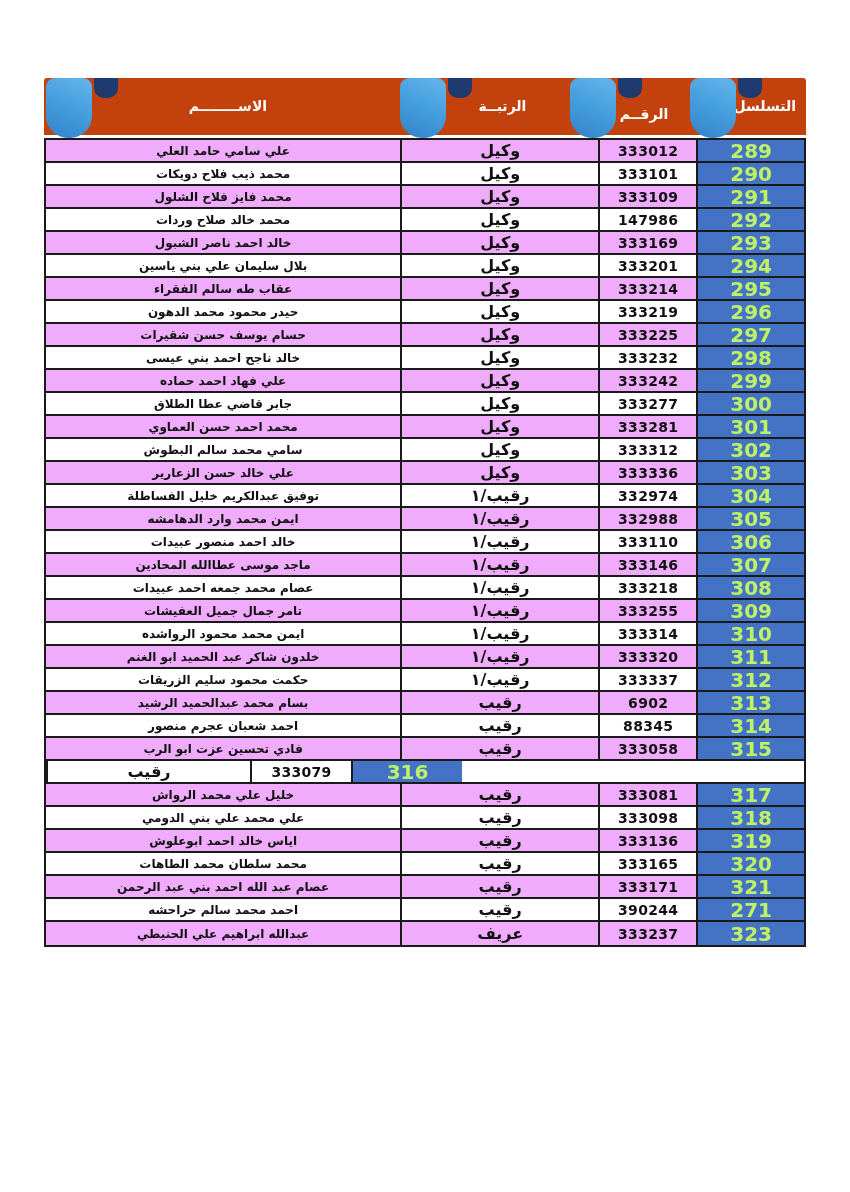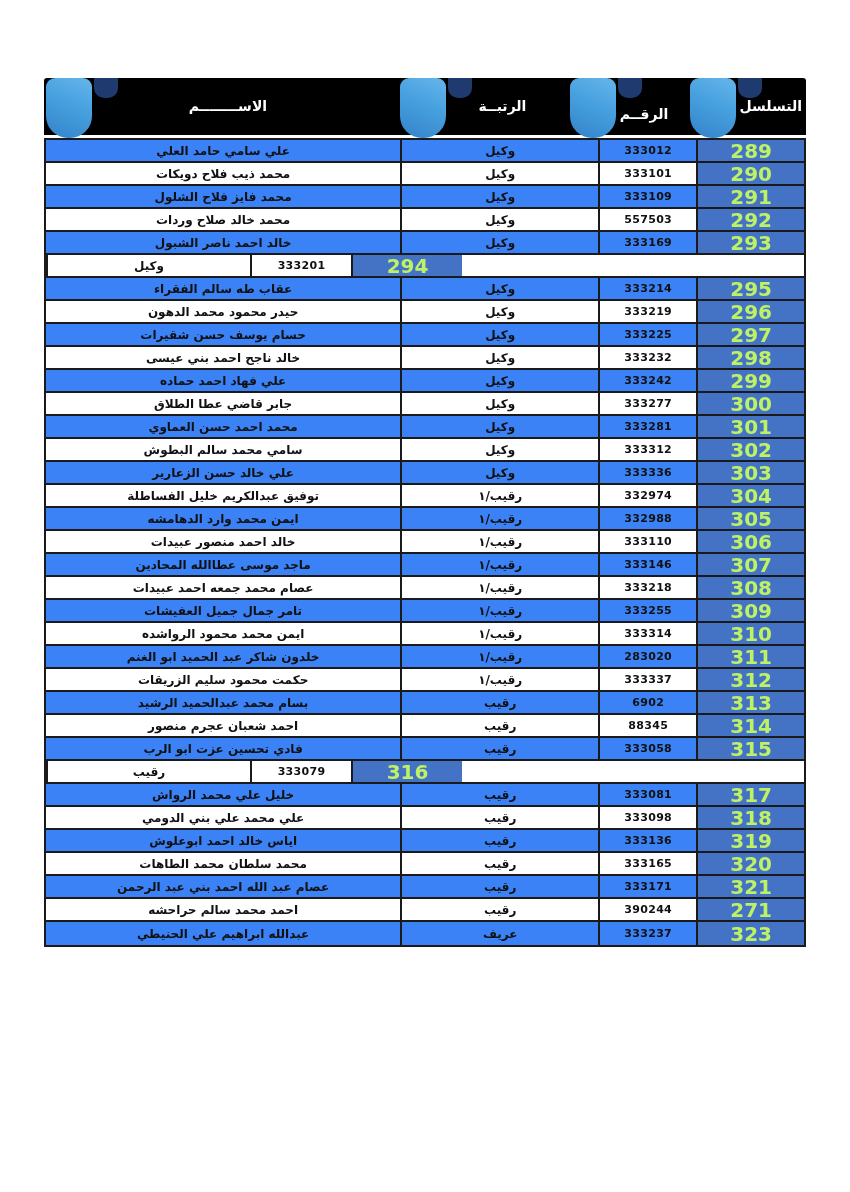--- a/index.html
+++ b/index.html
@@ -4,32 +4,32 @@
 <style>
   html,body { margin:0; padding:0; background:#ffffff; }
   .page {
     position:relative; width:850px; height:1192px; background:#ffffff;
     font-family:"DejaVu Sans", sans-serif; overflow:hidden;
   }
   .table-wrap { position:absolute; left:44px; top:78px; width:762px; }
 
   
   .thead {
-    position:relative; height:57px; background:#000000;
+    position:relative; height:57px; background:#c2410c;
     border-radius:3px 3px 0 0;
   }
   .hlabel {
     position:absolute; top:0; height:57px; line-height:57px;
     color:#ffffff; font-weight:bold; font-size:14px; text-align:center;
     z-index:1; white-space:nowrap; direction:rtl;
   }
   .hl-name { left:0;   width:368px; }
   .hl-rank { left:368px; width:181px; }
   .hl-num  { left:549px; width:102px;margin-top:8px; }
-  .hl-seq  { left:651px; width:111px; text-align:right; padding-right:4px; box-sizing:border-box; }
+  .hl-seq  { left:651px; width:111px; text-align:right; padding-right:10px; box-sizing:border-box; }
 
   .capsule {
     position:absolute; top:0; width:46px; height:60px; z-index:2;
     border-radius:9px 9px 22px 22px;
     background:linear-gradient(205deg,#63b3ea 5%,#46a0de 45%,#3585cb 95%);
   }
   .cap1 { left:2px; }   .cap2 { left:356px; }
   .cap3 { left:526px; } .cap4 { left:646px; }
   .notch {
     position:absolute; top:0; width:24px; height:20px; z-index:3;
@@ -43,27 +43,27 @@
     margin-top:3px; border:2px solid #1a1a1a; background:#ffffff;
   }
   .row { display:flex; direction:ltr; height:23px; box-sizing:border-box; border-bottom:2px solid #1a1a1a; }
   .row:last-child { border-bottom:none;border-radius:9px; }
   .cell {
     box-sizing:border-box; height:100%; overflow:hidden; white-space:nowrap;
     display:flex; align-items:center; justify-content:center;
     color:#111111; font-weight:bold;
   }
   .c-name { width:365px; font-size:12px; direction:rtl; }
-  .c-rank { width:204px; font-size:12px; direction:rtl; border-left:2px solid #1a1a1a; }
-  .c-num  { width:101px; font-size:11px; border-left:2px solid #1a1a1a; letter-spacing:0.3px; }
+  .c-rank { width:204px; font-size:16px; direction:rtl; border-left:2px solid #1a1a1a; }
+  .c-num  { width:101px; font-size:14px; border-left:2px solid #1a1a1a; letter-spacing:0.3px; }
   .c-seq  {
     width:111px; font-size:20px; border-left:2px solid #1a1a1a;
     background:#4472c4; color:#bef264;
   }
-  .row.alt .c-name, .row.alt .c-rank, .row.alt .c-num { background:#3b82f6; }
+  .row.alt .c-name, .row.alt .c-rank, .row.alt .c-num { background:#f0abfc; }
 </style>
 </head>
 <body>
 
 <div class="page">
   <div class="table-wrap">
 
     <div class="thead">
       <div class="hlabel hl-name">الاســــــــم</div>
       <div class="hlabel hl-rank">الرتبــة</div>
@@ -95,30 +95,31 @@
         </div>
         <div class="row alt">
           <div class="cell c-name">محمد فايز فلاح الشلول</div>
           <div class="cell c-rank">وكيل</div>
           <div class="cell c-num">333109</div>
           <div class="cell c-seq">291</div>
         </div>
         <div class="row">
           <div class="cell c-name">محمد خالد صلاح وردات</div>
           <div class="cell c-rank">وكيل</div>
-          <div class="cell c-num">557503</div>
+          <div class="cell c-num">147986</div>
           <div class="cell c-seq">292</div>
         </div>
         <div class="row alt">
           <div class="cell c-name">خالد احمد ناصر الشبول</div>
           <div class="cell c-rank">وكيل</div>
           <div class="cell c-num">333169</div>
           <div class="cell c-seq">293</div>
         </div>
         <div class="row">
+          <div class="cell c-name">بلال سليمان علي بني ياسين</div>
           <div class="cell c-rank">وكيل</div>
           <div class="cell c-num">333201</div>
           <div class="cell c-seq">294</div>
         </div>
         <div class="row alt">
           <div class="cell c-name">عقاب طه سالم الفقراء</div>
           <div class="cell c-rank">وكيل</div>
           <div class="cell c-num">333214</div>
           <div class="cell c-seq">295</div>
         </div>
@@ -208,21 +209,21 @@
         </div>
         <div class="row">
           <div class="cell c-name">ايمن محمد محمود الرواشده</div>
           <div class="cell c-rank">رقيب/١</div>
           <div class="cell c-num">333314</div>
           <div class="cell c-seq">310</div>
         </div>
         <div class="row alt">
           <div class="cell c-name">خلدون شاكر عبد الحميد ابو الغنم</div>
           <div class="cell c-rank">رقيب/١</div>
-          <div class="cell c-num">283020</div>
+          <div class="cell c-num">333320</div>
           <div class="cell c-seq">311</div>
         </div>
         <div class="row">
           <div class="cell c-name">حكمت محمود سليم الزريقات</div>
           <div class="cell c-rank">رقيب/١</div>
           <div class="cell c-num">333337</div>
           <div class="cell c-seq">312</div>
         </div>
         <div class="row alt">
           <div class="cell c-name">بسام محمد عبدالحميد الرشيد</div>

